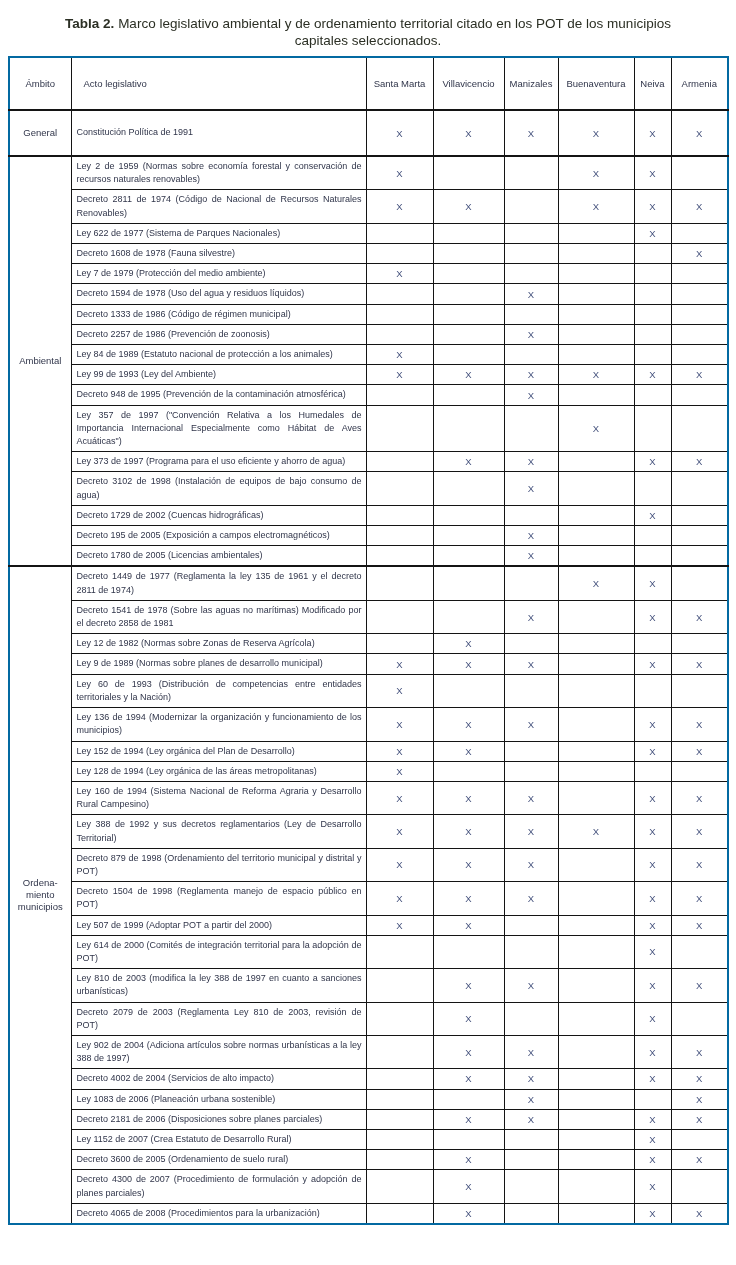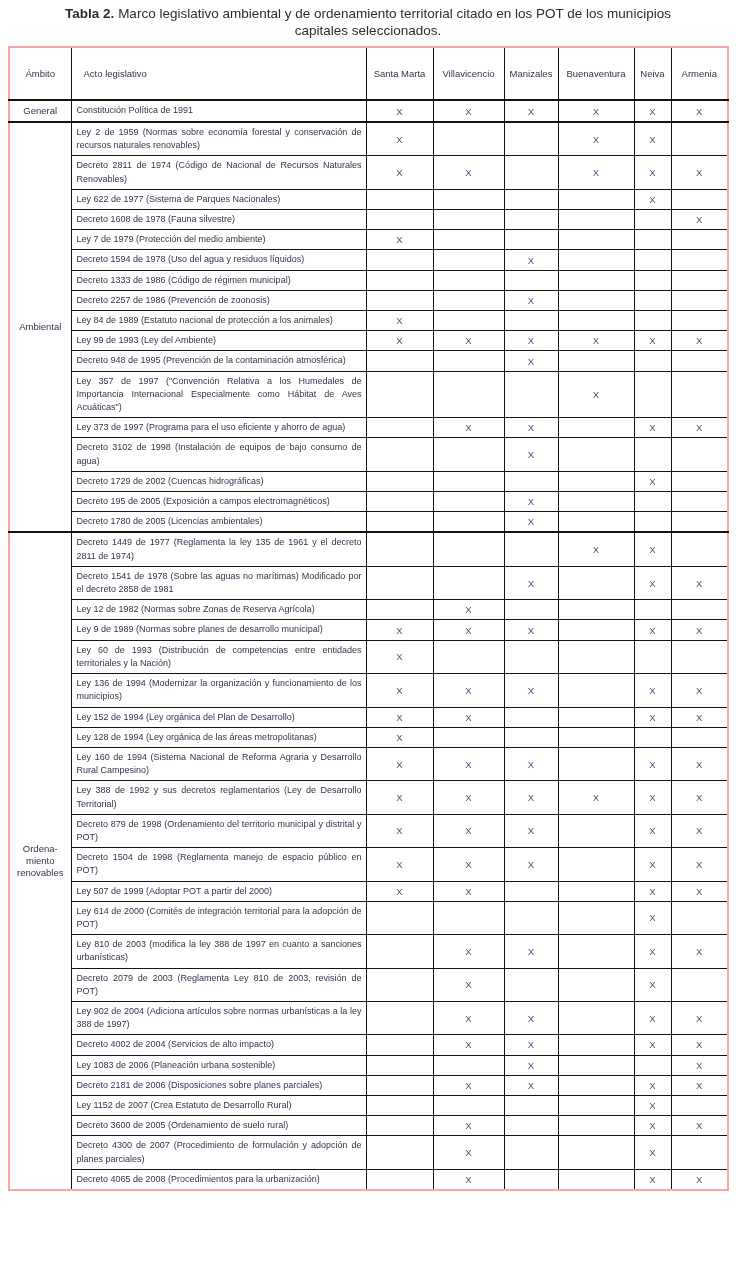--- a/index.html
+++ b/index.html
@@ -15,29 +15,29 @@
     box-sizing: border-box;
     padding: 3px 8px 4px 8px;
     background: #ffffff;
     overflow: hidden;
   }
   .caption {
     text-align: center;
     font-size: 13.5px;
     line-height: 17px;
     max-width: 614px;
-    margin: 2px auto 7px auto;
+    margin: 12px auto 7px auto;
     color: #2b2f24;
   }
   .caption .bold { font-weight: bold; }
   table.leg {
     border-collapse: collapse;
     table-layout: fixed;
     width: 719px;
-    border: 2px solid #fca5a5;
+    border: 2px solid #0369a1;
   }
   table.leg th, table.leg td {
     border: 1px solid #141414;
     box-sizing: border-box;
     overflow: hidden;
   }
   thead th {
     height: 53px;
     font-weight: normal;
     font-size: 9.5px;
@@ -46,21 +46,21 @@
     padding: 0 1px;
     border-bottom: 2px solid #141414;
     color: #30354a;
   }
   thead th.h-acto { text-align: left; padding-left: 12px; }
   td.ambito {
     text-align: center;
     vertical-align: middle;
     font-size: 9.5px;
     color: #30354a;
-    padding: 4px 1px;
+    padding: 16px 1px;
   }
   td.ambito .amb-line { line-height: 12px; }
   td.acto {
     font-size: 9px;
     line-height: 13.2px;
     padding: 3px 4px 3px 5px;
     text-align: justify;
     vertical-align: middle;
     color: #30354a;
   }
@@ -271,21 +271,21 @@
           <td class="mark"></td>
           <td class="mark">X</td>
           <td class="mark"></td>
           <td class="mark"></td>
           <td class="mark"></td>
         </tr>
         <tr class="section-start">
           <td class="ambito" rowspan="24">
             <div class="amb-line">Ordena-</div>
             <div class="amb-line">miento</div>
-            <div class="amb-line">renovables</div>
+            <div class="amb-line">municipios</div>
           </td>
           <td class="acto">Decreto 1449 de 1977 (Reglamenta la ley 135 de 1961 y el decreto 2811 de 1974)</td>
           <td class="mark"></td>
           <td class="mark"></td>
           <td class="mark"></td>
           <td class="mark">X</td>
           <td class="mark">X</td>
           <td class="mark"></td>
         </tr>
         <tr>

